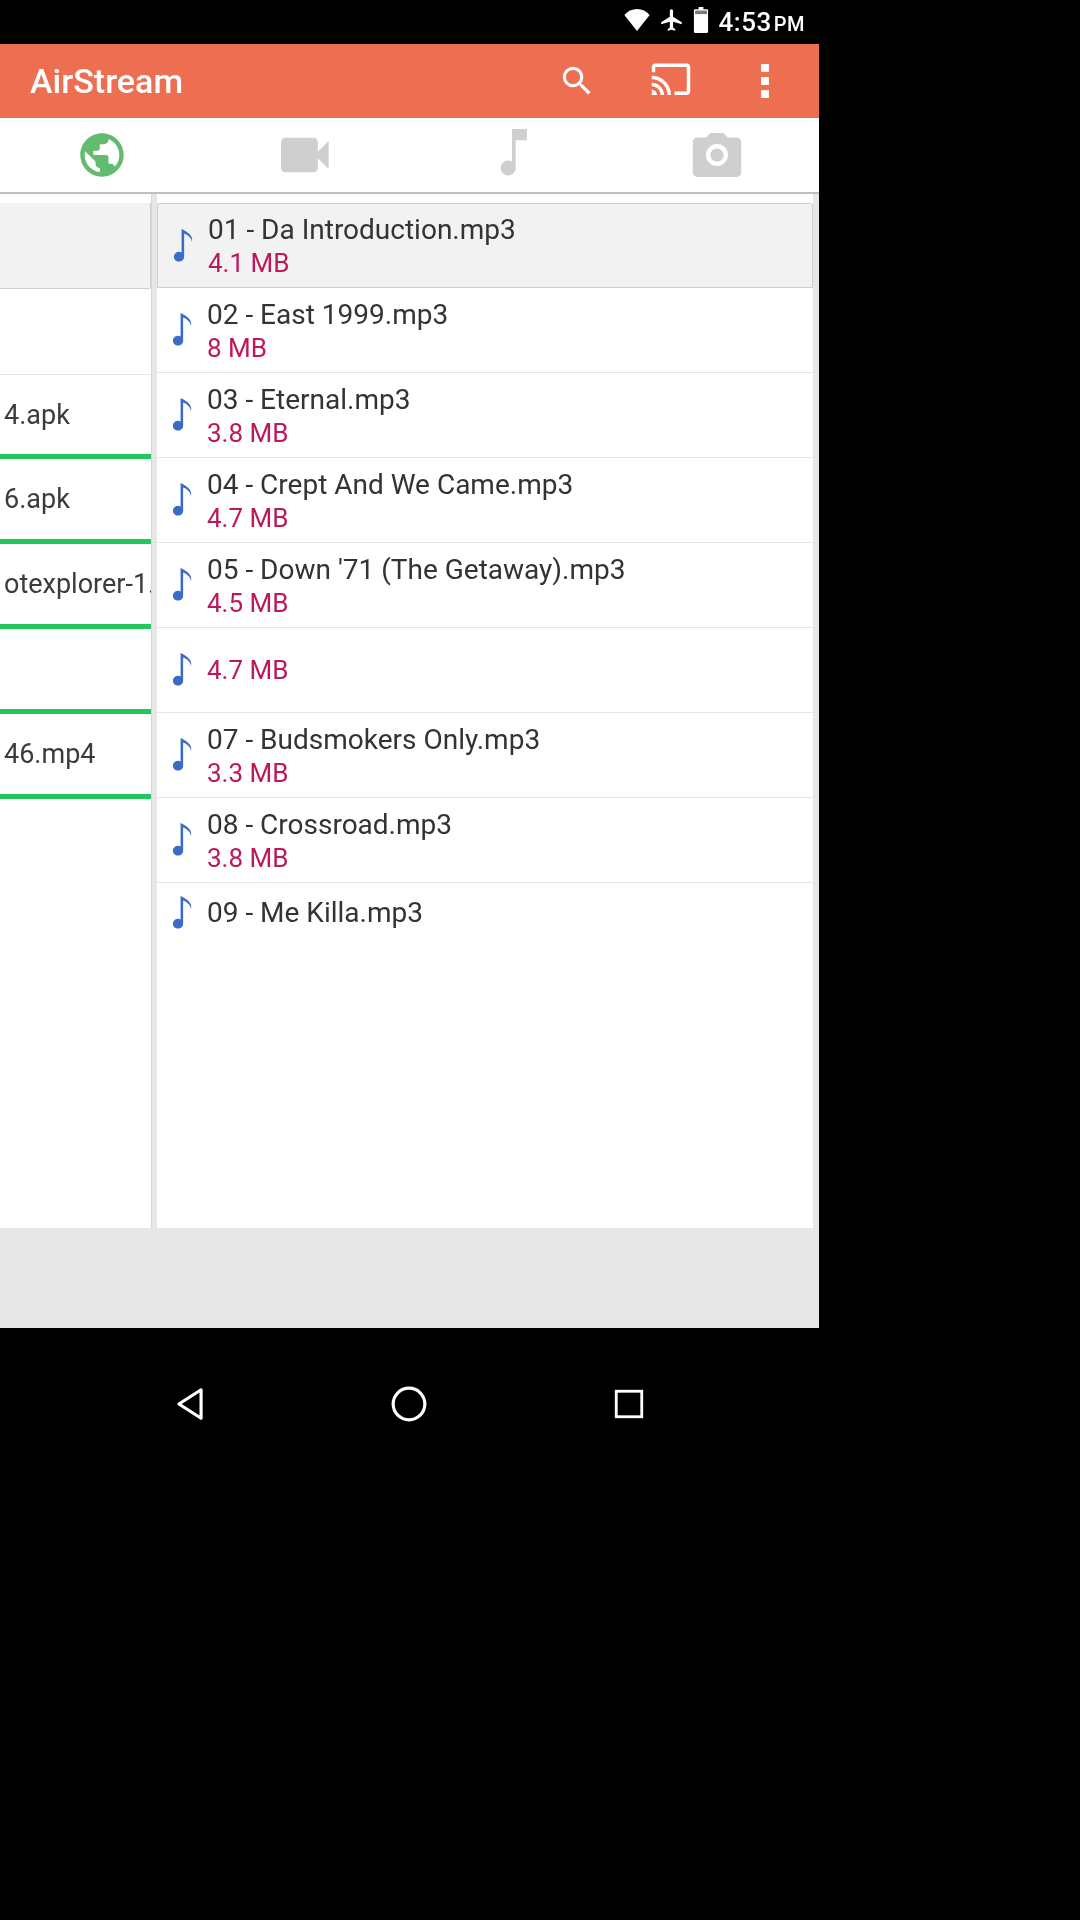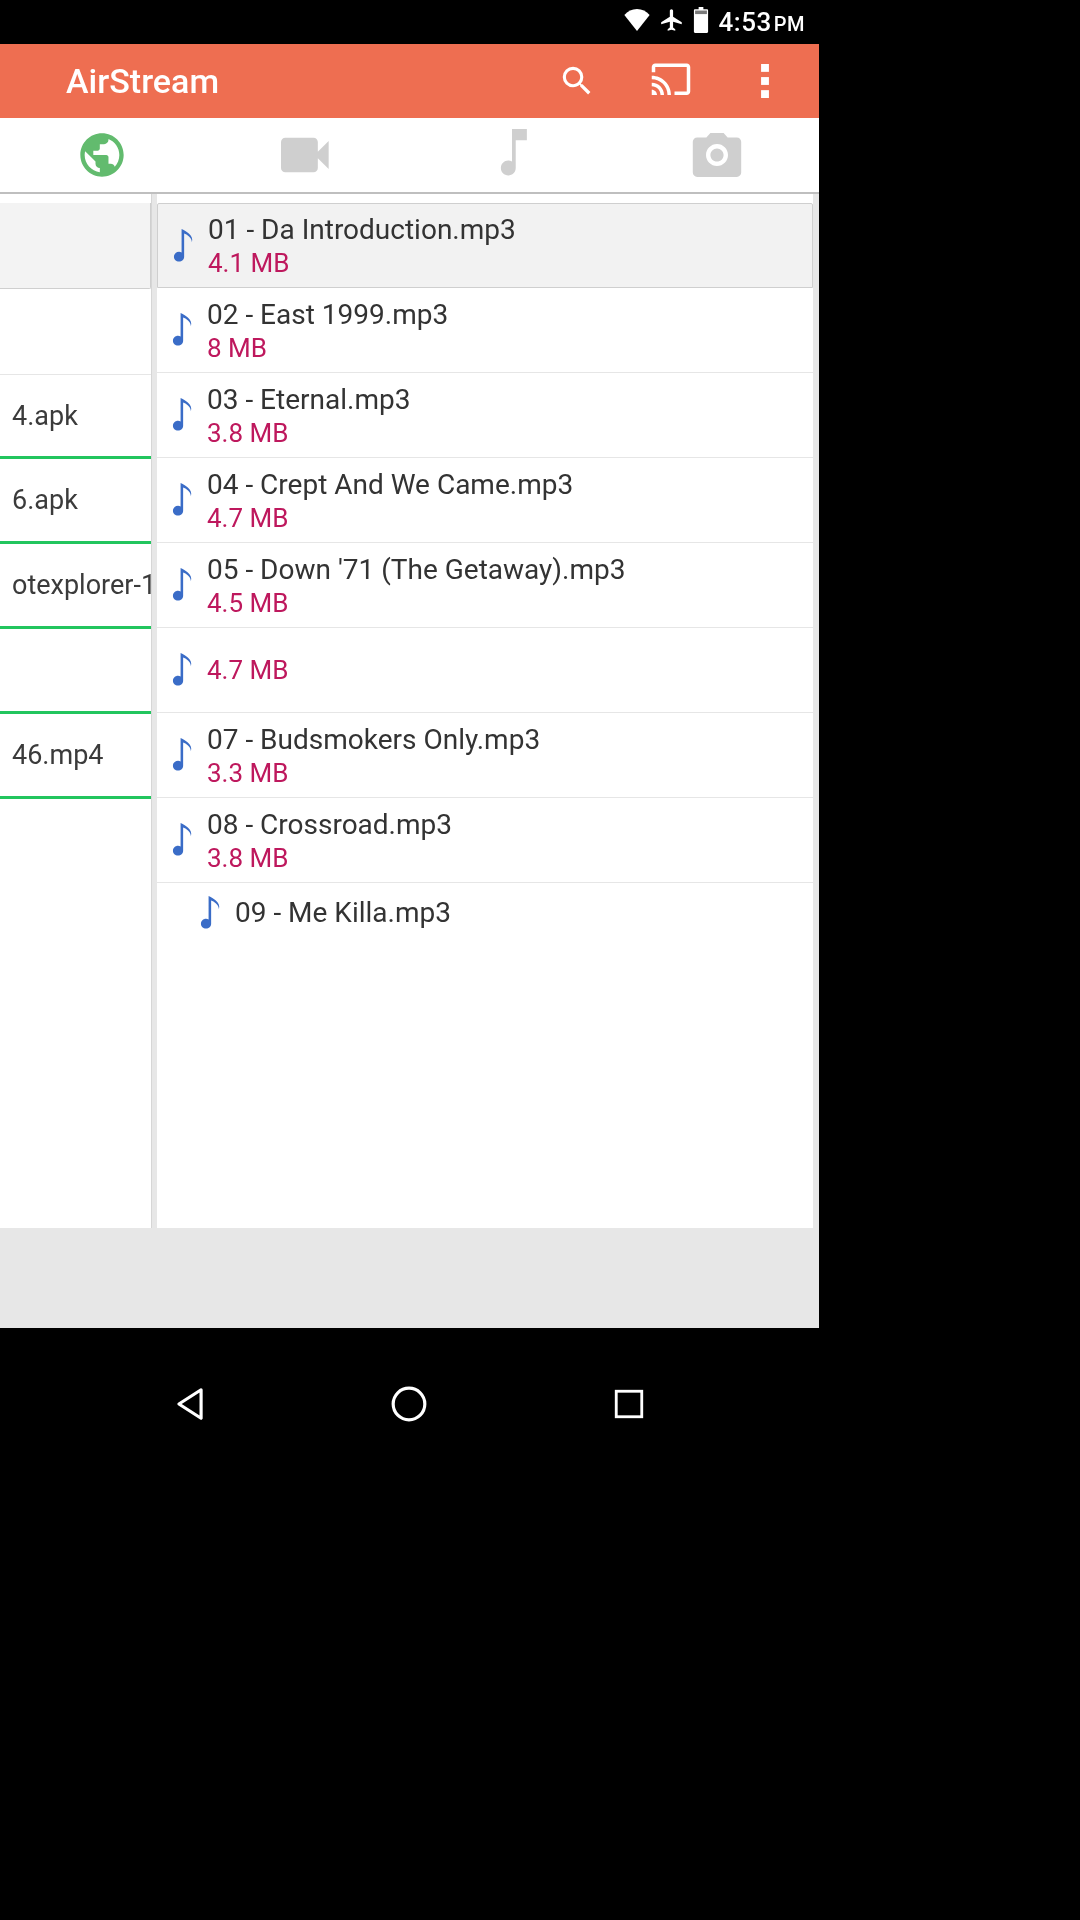--- a/index.html
+++ b/index.html
@@ -7,43 +7,43 @@
   .screen { width: 819px; height: 1456px; background: #000; position: relative; }
 
   
   .status-bar { height: 44px; background: #000; display: flex; align-items: center; justify-content: flex-end; padding-right: 14px; gap: 10px; color: #fff; padding-left: 40px; }
   .status-time { font-size: 26px; font-weight: 500; letter-spacing: 0.5px; }
   .status-ampm { font-size: 20px; margin-left: 2px; }
   .status-icons { display: flex; align-items: center; gap: 8px; }
 
   
   .action-bar { height: 74px; background: #ee6e51; display: flex; align-items: center; padding: 0 20px 0 30px; }
-  .app-title { color: #fff; font-size: 34px; font-weight: 500; flex: 1; margin-left: 36px; }
+  .app-title { color: #fff; font-size: 34px; font-weight: 500; flex: 1; }
   .action-icons { display: flex; align-items: center; gap: 50px; padding-right: 12px; }
   .action-icon { width: 44px; height: 44px; display: flex; align-items: center; justify-content: center; }
 
   
   .tab-strip { height: 76px; background: #fff; display: flex; border-bottom: 2px solid #bfbfbf; }
   .tab { flex: 1; display: flex; align-items: center; justify-content: center; }
 
   
   .content-area { position: absolute; top: 194px; left: 0; right: 0; bottom: 128px; background: #e7e7e7; }
   .left-col { position: absolute; top: 0; left: 0; width: 152px; bottom: 0; background: #fff; border-right: 1px solid #d6d6d6; }
   .left-blank { height: 86px; background: #f3f3f3; border: 1px solid #cfcfcf; border-left: none; border-top: none; margin-top: 9px; border-bottom-right-radius: 2px; }
-  .left-item { height: 85px; display: flex; align-items: center; padding-left: 12px; border-bottom: 3px solid #22c55e; color: #3b3b3b; font-size: 27px; white-space: nowrap; overflow: hidden; }
+  .left-item { height: 85px; display: flex; align-items: center; padding-left: 4px; border-bottom: 5px solid #22c55e; color: #3b3b3b; font-size: 27px; white-space: nowrap; overflow: hidden; }
   .left-item.first { border-top: 1px solid #e6e6e6; margin-top: 85px; }
 
   .right-col { position: absolute; top: 0; left: 157px; right: 6px; bottom: 0; background: #fff; }
   .file-item { height: 85px; display: flex; align-items: center; border-bottom: 1px solid #e6e6e6; }
   .file-item.selected { background: #f2f2f2; border: 1px solid #cfcfcf; margin-top: 9px; border-top-left-radius: 2px; border-top-right-radius: 2px; }
   .file-icon { width: 50px; display: flex; align-items: center; justify-content: center; }
   .file-text { display: flex; flex-direction: column; gap: 2px; }
   .file-name { color: #333; font-size: 28px; }
   .file-size { color: #be185d; font-size: 26px; }
-  .file-item.last { height: 60px; border-bottom: none; overflow: hidden; margin-left: 28px; }
+  .file-item.last { height: 60px; border-bottom: none; overflow: hidden; }
   .content-bottom-fade { position: absolute; left: 0; right: 0; bottom: 0; height: 100px; background: #e7e7e7; }
 
   
   .nav-bar { position: absolute; left: 0; right: 0; bottom: 0; height: 104px; background: #000; display: flex; align-items: center; justify-content: space-around; padding: 0 80px; }
   .nav-btn { width: 48px; height: 48px; display: flex; align-items: center; justify-content: center; }
 
 </style>
 </head>
 <body>
 

